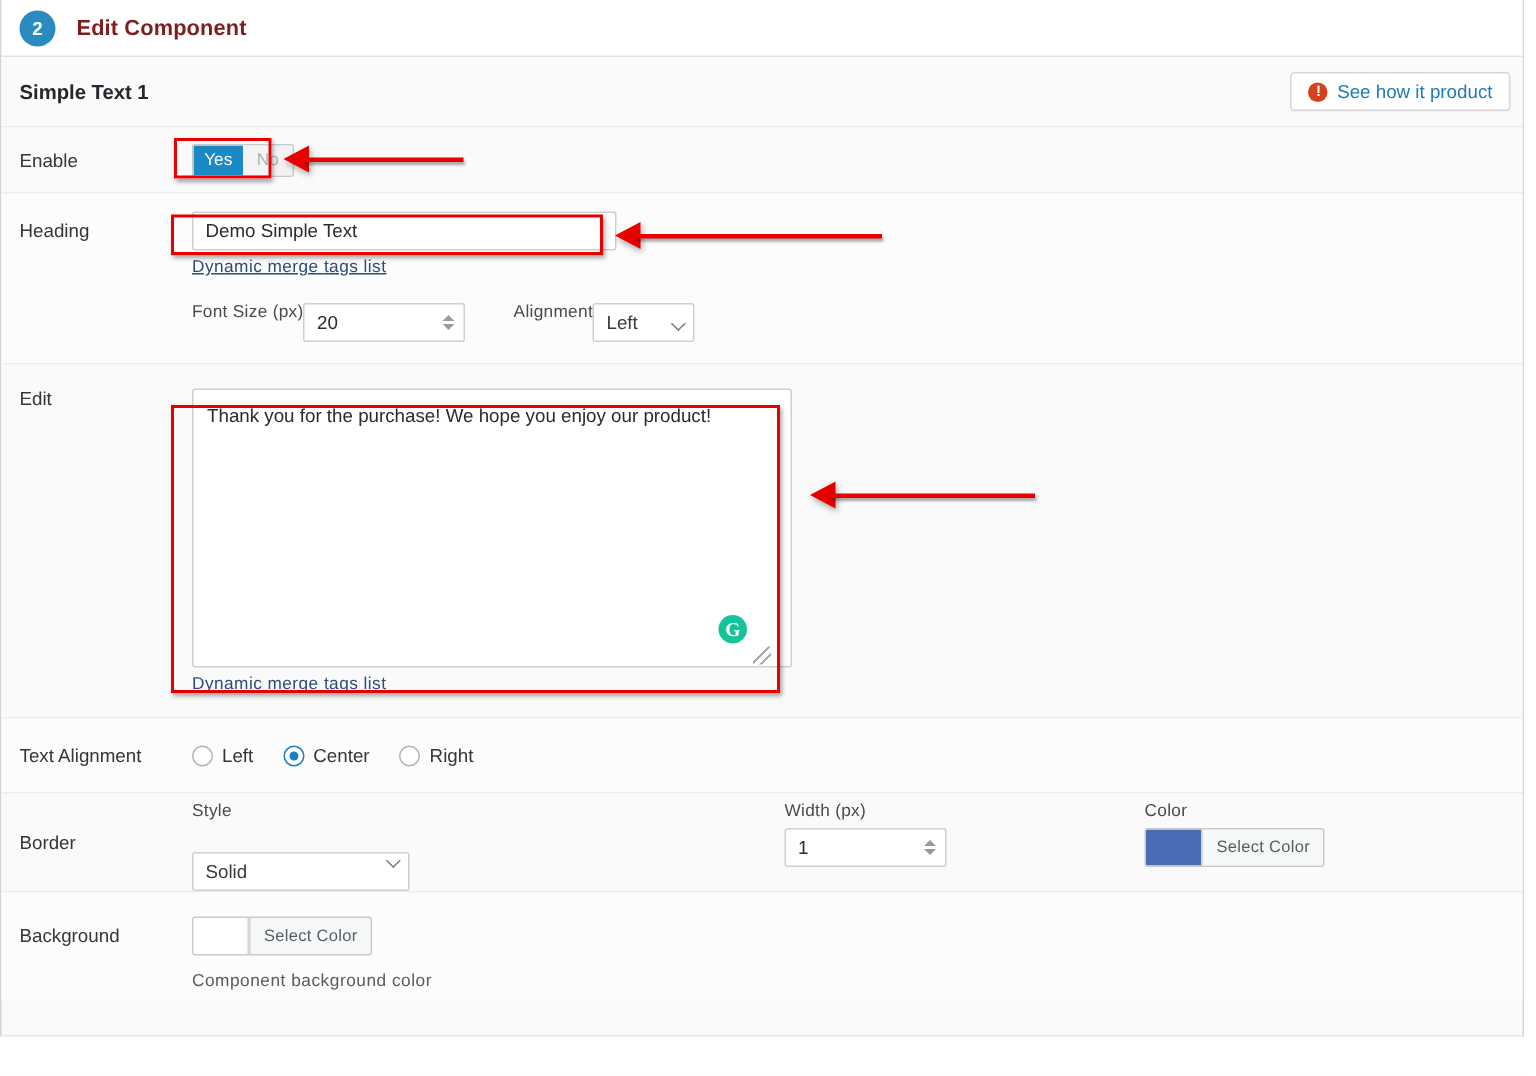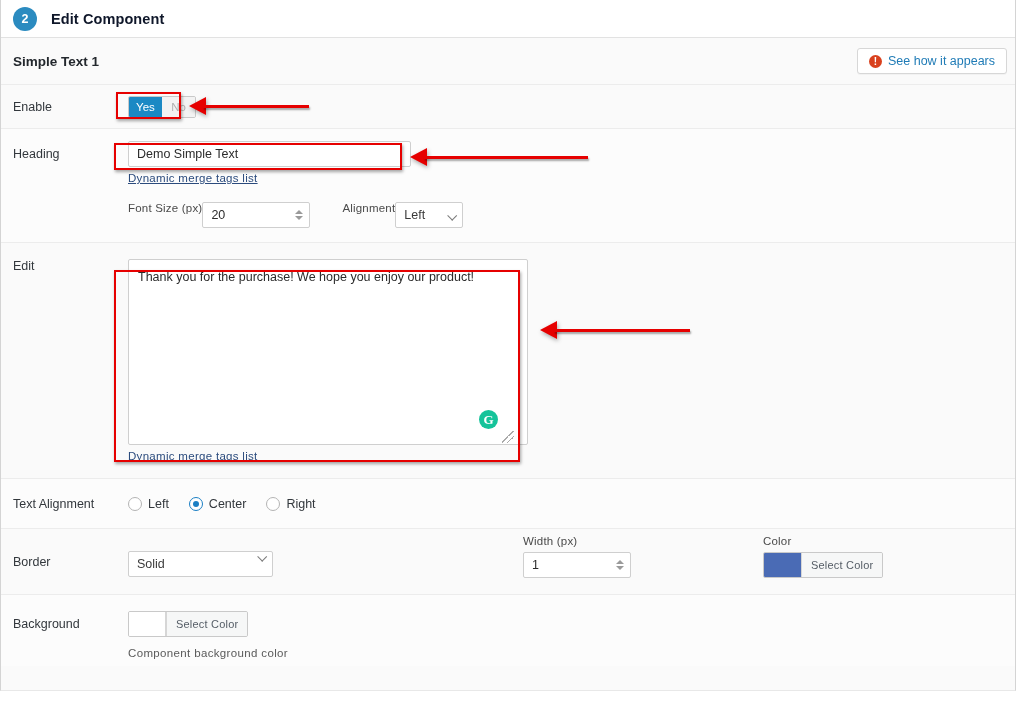--- a/index.html
+++ b/index.html
@@ -47,21 +47,21 @@
     font-weight: bold;
     display: flex;
     align-items: center;
     justify-content: center;
     flex: 0 0 auto;
   }
   .panel-title {
     margin-left: 14px;
     font-size: 14.5px;
     font-weight: bold;
-    color: #0f172a;
+    color: #7f1d1d;
     letter-spacing: .1px;
   }
 
   
   .panel-body { background: #fafafa; }
 
   .subheader-row {
     position: relative;
     height: 47px;
     display: flex;
@@ -364,21 +364,21 @@
       <div class="step-badge">2</div>
       <div class="panel-title">Edit Component</div>
     </div>
 
     <div class="panel-body">
 
       <div class="subheader-row">
         <div class="section-title">Simple Text 1</div>
         <div class="see-btn">
           <span class="warn-ico">!</span>
-          <span>See how it appears</span>
+          <span>See how it product</span>
         </div>
       </div>
 
       <div class="row row-enable">
         <div class="row-label">Enable</div>
         <div class="row-body" style="padding:0 0 0 10px;display:flex;align-items:center;">
           <div class="toggle">
             <span class="on" style="background: rgb(27, 137, 196);">Yes</span>
             <span class="off">No</span>
           </div>
@@ -446,20 +446,21 @@
             </label>
           </div>
         </div>
       </div>
 
       <div class="row row-border">
         <div class="row-label">Border</div>
         <div class="row-body" style="padding:0 0 0 10px;">
           <div class="border-cols">
             <div class="col-style">
+              <div class="field-caption">Style</div>
               <div class="select-wrap sel-style">
                 <select>
                   <option>Solid</option>
                 </select>
                 <span class="caret"></span>
               </div>
             </div>
             <div class="col-width">
               <div class="field-caption">Width (px)</div>
               <div class="num-wrap">

